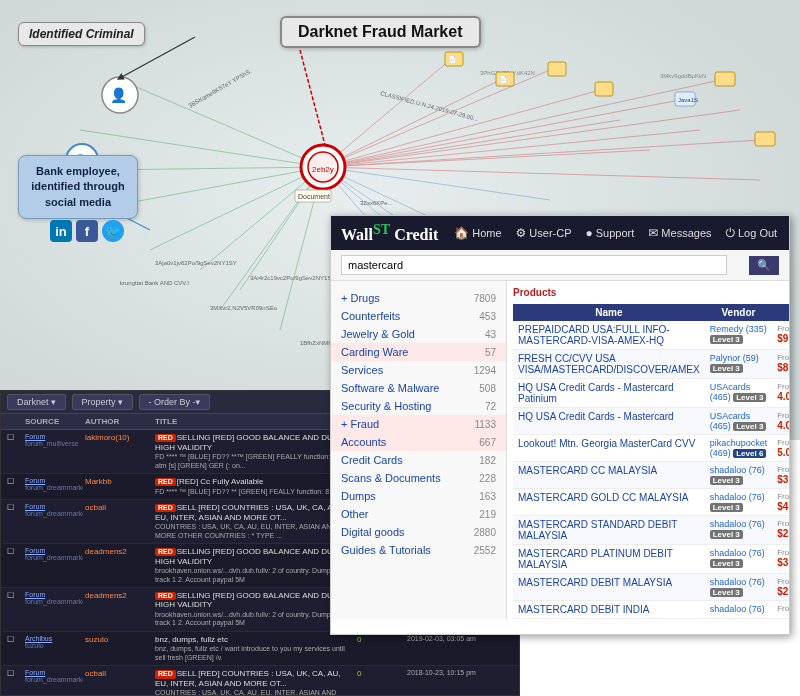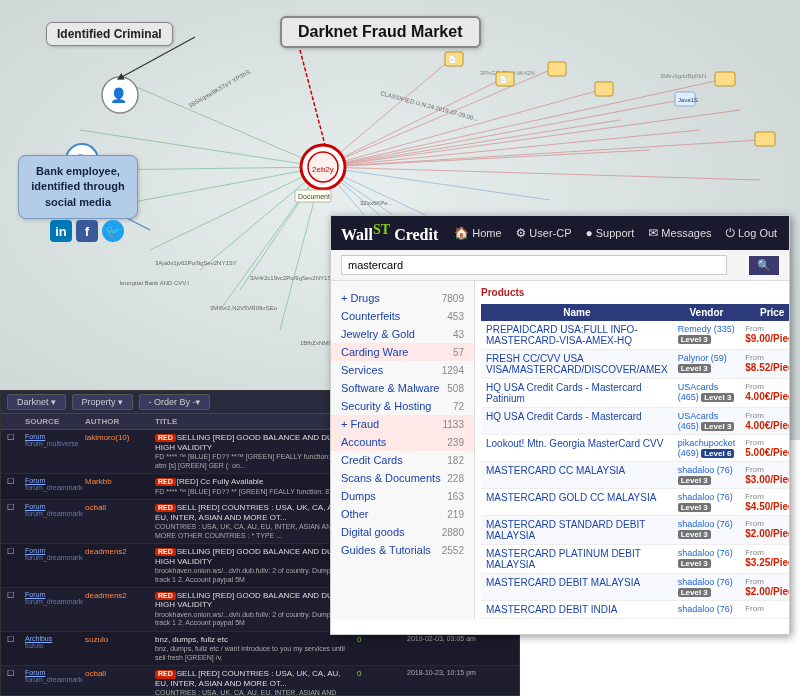--- a/index.html
+++ b/index.html
@@ -197,21 +197,21 @@
       padding: 6px 10px;
       gap: 16px;
     }
     .wsm-logo {
       font-size: 16px;
       font-weight: bold;
       color: #fff;
       font-family: Georgia, serif;
     }
     .wsm-logo span.wall { color: #fff; }
-    .wsm-logo span.st { color: #84cc16; font-size: 14px; vertical-align: super; }
+    .wsm-logo span.st { color: #22c55e; font-size: 14px; vertical-align: super; }
     .wsm-logo span.market { color: #fff; }
     .wsm-nav {
       display: flex;
       gap: 14px;
       align-items: center;
     }
     .wsm-nav-item {
       color: #ddd;
       font-size: 11px;
       cursor: pointer;
@@ -244,21 +244,21 @@
     }
 
     
     .wsm-body {
       display: flex;
       height: calc(100% - 80px);
     }
 
     
     .wsm-sidebar {
-      width: 144px;
+      width: 176px;
       background: #f8f8f8;
       border-right: 1px solid #ddd;
       padding: 8px 0;
       overflow-y: auto;
     }
     .wsm-cat {
       padding: 3px 10px;
       font-size: 11px;
       color: #333;
       cursor: pointer;
@@ -425,21 +425,21 @@
     <text x="145" y="407" font-size="8" fill="#aaa">Search</text>
 
     <rect x="270" y="395" width="55" height="18" rx="2" fill="#555" stroke="#333" stroke-width="0.5"></rect>
     <text x="274" y="407" font-size="7" fill="#ccc">◄ Select Range</text>
 
     <text x="100" y="405" font-size="7" fill="#888">DATE RANGE</text>
     <text x="145" y="425" font-size="7" fill="#888">SEP 14 ... SEP 14 ... OCT 14 ... NOV 14 ... DEC 14 ... JAN 14 ... FEB 14 ... JAN 14 ...</text>
   </svg>
 </div>
 
-<div class="id-criminal-box" style="position:absolute; top:22px; left:46px; z-index:10;">Identified Criminal</div>
+<div class="id-criminal-box" style="position:absolute; top:22px; left:18px; z-index:10;font-style:italic;">Identified Criminal</div>
 
 <div class="darknet-title-box" style="position:absolute; top:16px; left:280px; z-index:10;">Darknet Fraud Market</div>
 
 <div class="bank-employee-box" style="position:absolute; top:155px; left:18px; z-index:10;">Bank employee, identified through social media</div>
 
 <div class="social-icons" style="position:absolute; top:220px; left:50px; z-index:10;">
   <div class="social-icon si-linkedin">in</div>
   <div class="social-icon si-facebook">f</div>
   <div class="social-icon si-twitter">🐦</div>
 </div>
@@ -614,21 +614,21 @@
           <div class="wsm-cat">
     <span class="cat-name">Security &amp; Hosting</span>
     <span class="cat-count">72</span>
   </div>
           <div class="wsm-cat highlighted-cat">
     <span class="cat-name">+ Fraud</span>
     <span class="cat-count">1133</span>
   </div>
           <div class="wsm-cat highlighted-cat">
     <span class="cat-name">Accounts</span>
-    <span class="cat-count">239</span>
+    <span class="cat-count">667</span>
   </div>
           <div class="wsm-cat">
     <span class="cat-name">Credit Cards</span>
     <span class="cat-count">182</span>
   </div>
           <div class="wsm-cat">
     <span class="cat-name">Scans &amp; Documents</span>
     <span class="cat-count">228</span>
   </div>
           <div class="wsm-cat">

